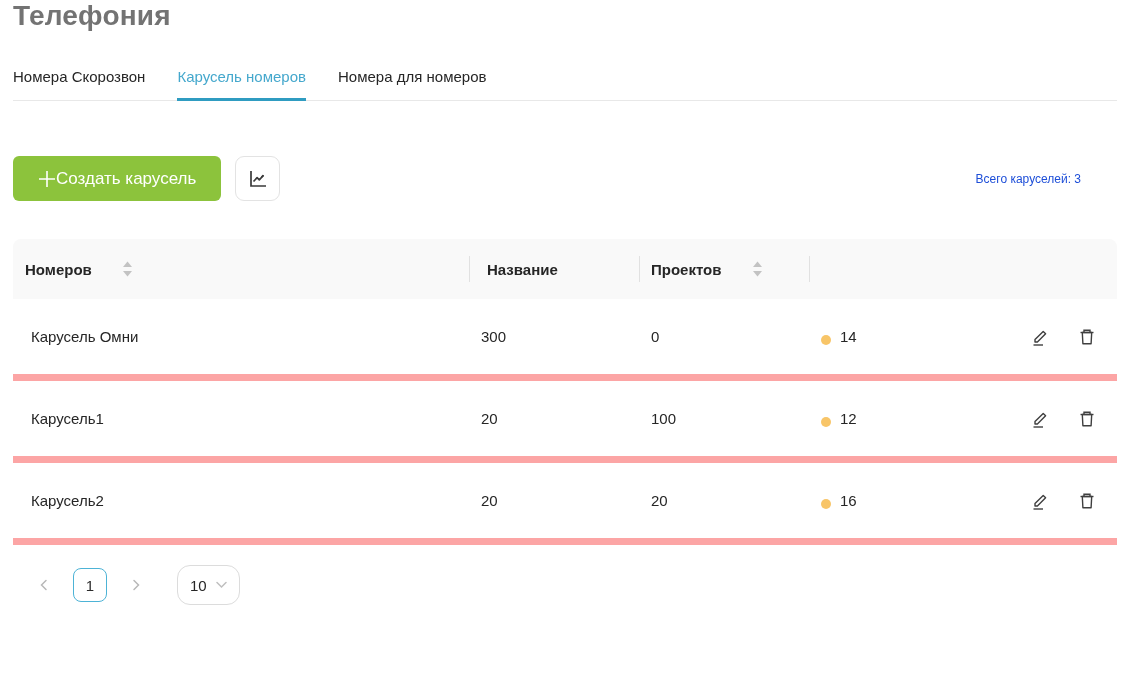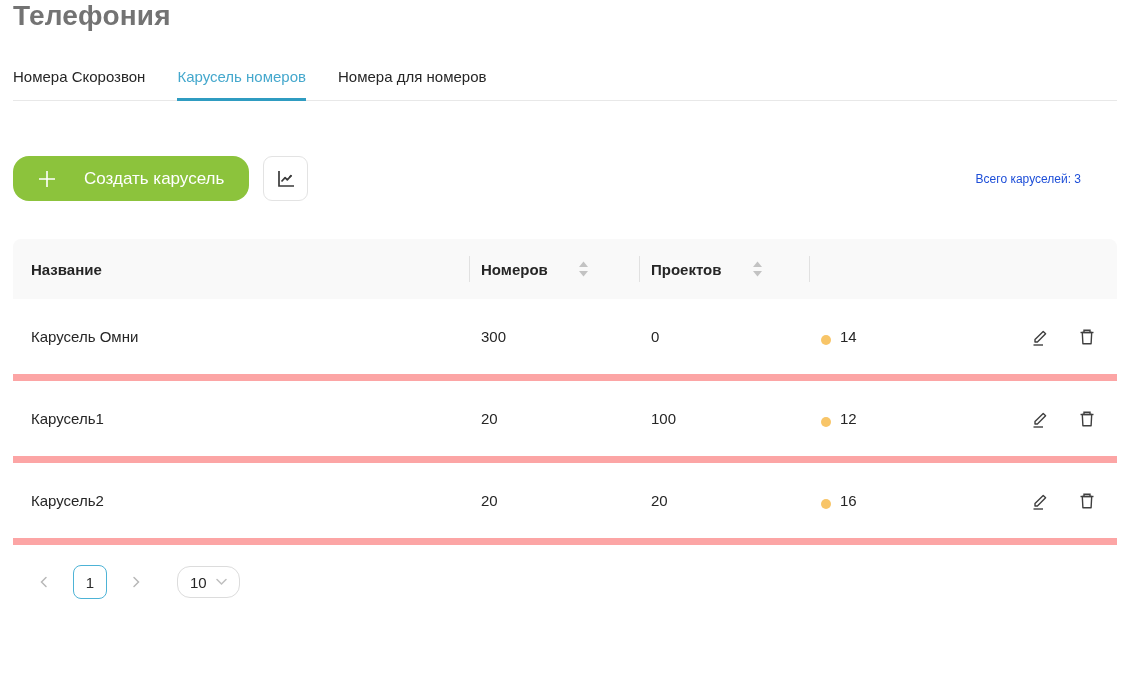--- a/index.html
+++ b/index.html
@@ -11,22 +11,22 @@
   .title { font-size: 28px; font-weight: 700; color: #737373; letter-spacing: 0.2px; }
 
   
   .tabs { display: flex; gap: 32px; margin-top: 36px; border-bottom: 1px solid #e8e8e8; }
   .tab { font-size: 15px; color: #262626; padding: 0 0 15px 0; cursor: pointer; position: relative; }
   .tab.active { color: #45a8cd; }
   .tab.active::after { content: ""; position: absolute; left: 0; right: 0; bottom: -1px; height: 3px; background: #2f9cc1; }
 
   
   .toolbar { display: flex; align-items: center; margin-top: 55px; }
-  .btn-green { display: inline-flex; align-items: center; gap: 28px; height: 45px; padding: 0 25px;
-    background: #8cc33c; color: #ffffff; border: none; border-radius: 16px; font-size: 17px;
+  .btn-green { display: inline-flex; align-items: center; gap: 0; height: 45px; padding: 0 25px;
+    background: #8cc33c; color: #ffffff; border: none; border-radius: 6px; font-size: 17px;
     font-family: inherit; cursor: pointer; }
   .btn-green .plus-glyph { width: 18px; height: 18px; display: inline-block; }
   .btn-icon { width: 45px; height: 45px; margin-left: 14px; background: #ffffff; border: 1px solid #e3e3e3;
     border-radius: 9px; display: inline-flex; align-items: center; justify-content: center; cursor: pointer; color: #3a3a3a; }
   .toolbar-total { margin-left: auto; font-size: 12px; color: #1d4ed8; padding-right: 36px; }
 
   
   .table { margin-top: 38px; }
   .t-row { display: grid; grid-template-columns: 456px 170px 170px 196px 1fr; align-items: center; }
   .t-head { background: #f9f9f9; height: 60px; border-radius: 8px 8px 0 0; font-weight: 700; font-size: 15px; }
@@ -44,21 +44,21 @@
   .actions { display: flex; justify-content: flex-end; align-items: center; gap: 27px; padding-right: 20px; color: #3f3f3f; }
   .act-btn { background: none; border: none; padding: 0; cursor: pointer; color: #3f3f3f; display: inline-flex; }
 
   
   .pagination { display: flex; align-items: center; margin-top: 20px; padding-left: 16px; }
   .pg-arrow { background: none; border: none; cursor: pointer; color: #b8b8b8; width: 30px; height: 34px;
     display: inline-flex; align-items: center; justify-content: center; }
   .pg-page { width: 34px; height: 34px; border: 1px solid #4db3d6; border-radius: 8px; background: #ffffff;
     color: #2b2b2b; font-size: 15px; font-family: inherit; display: inline-flex; align-items: center;
     justify-content: center; margin: 0 14px; cursor: pointer; }
-  .pg-size { margin-left: 26px; height: 32px; min-width: 62px; border: 1px solid #dcdcdc; border-radius: 13px;
+  .pg-size { margin-left: 26px; height: 40px; min-width: 62px; border: 1px solid #dcdcdc; border-radius: 13px;
     background: #ffffff; display: inline-flex; align-items: center; justify-content: center; gap: 9px;
     font-size: 15px; color: #262626; cursor: pointer; padding: 0 12px; font-family: inherit; }
   .pg-size .chev { color: #bfbfbf; display: inline-flex; }
 </style>
 </head>
 <body>
 
 <div class="page">
 
   <h1 class="title">Телефония</h1>
@@ -86,32 +86,32 @@
             <path d="M14.5 9.2l2-1.9" stroke="currentColor" stroke-width="1.7" fill="none"></path>
           </svg>
       </span>
     </button>
     <div class="toolbar-total">Всего каруселей: 3</div>
   </div>
 
   <div class="table">
 
     <div class="t-row t-head">
-      <div class="cell first">
-        <span>Название</span>
-      </div>
       <div class="cell">
         <span>Номеров</span>
         <span class="sorter">
           <svg width="11" height="16" viewBox="0 0 11 16">
               <path d="M5.5 0.5L10 6H1z" fill="#c3c3c3"></path>
               <path d="M5.5 15.5L1 10h9z" fill="#c3c3c3"></path>
             </svg>
         </span>
       </div>
+      <div class="cell first">
+        <span>Название</span>
+      </div>
       <div class="cell">
         <span>Проектов</span>
         <span class="sorter">
           <svg width="11" height="16" viewBox="0 0 11 16">
               <path d="M5.5 0.5L10 6H1z" fill="#c3c3c3"></path>
               <path d="M5.5 15.5L1 10h9z" fill="#c3c3c3"></path>
             </svg>
         </span>
       </div>
       <div class="cell"></div>

